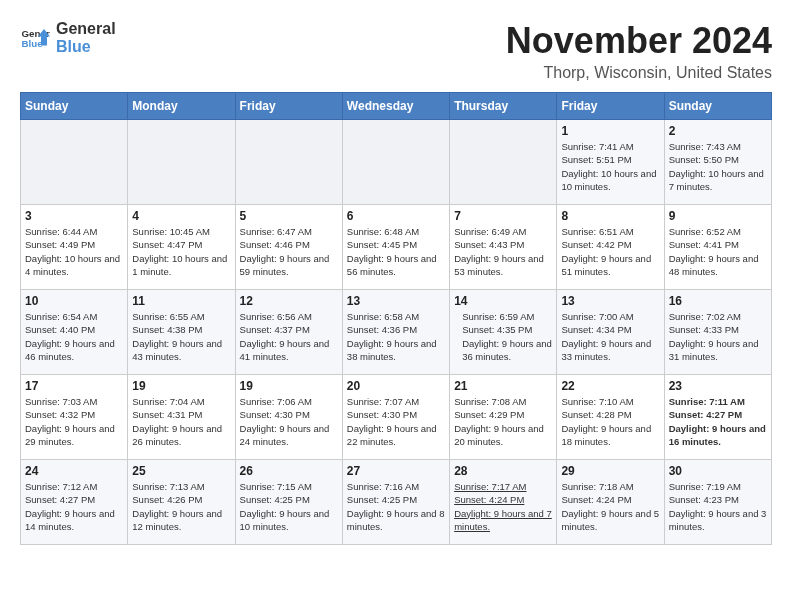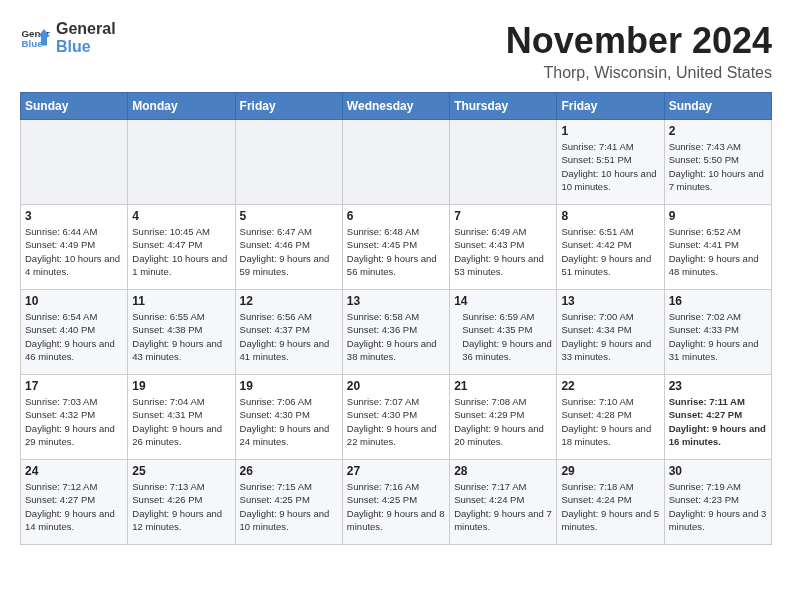--- a/index.html
+++ b/index.html
@@ -288,21 +288,21 @@
 Daylight: 9 hours and 10 minutes.</div>
         </td>
         <td>
           <span class="day-number">27</span>
           <div class="day-info" style="white-space: pre-line;">Sunrise: 7:16 AM
 Sunset: 4:25 PM
 Daylight: 9 hours and 8 minutes.</div>
         </td>
         <td>
           <span class="day-number">28</span>
-          <div class="day-info" style="white-space: pre-line;">Sunrise: 7:17 AM
+          <div class="day-info" style="white-space: pre-line; text-decoration: underline;">Sunrise: 7:17 AM
 Sunset: 4:24 PM
 Daylight: 9 hours and 7 minutes.</div>
         </td>
         <td>
           <span class="day-number">29</span>
           <div class="day-info" style="white-space: pre-line;">Sunrise: 7:18 AM
 Sunset: 4:24 PM
 Daylight: 9 hours and 5 minutes.</div>
         </td>
         <td>

